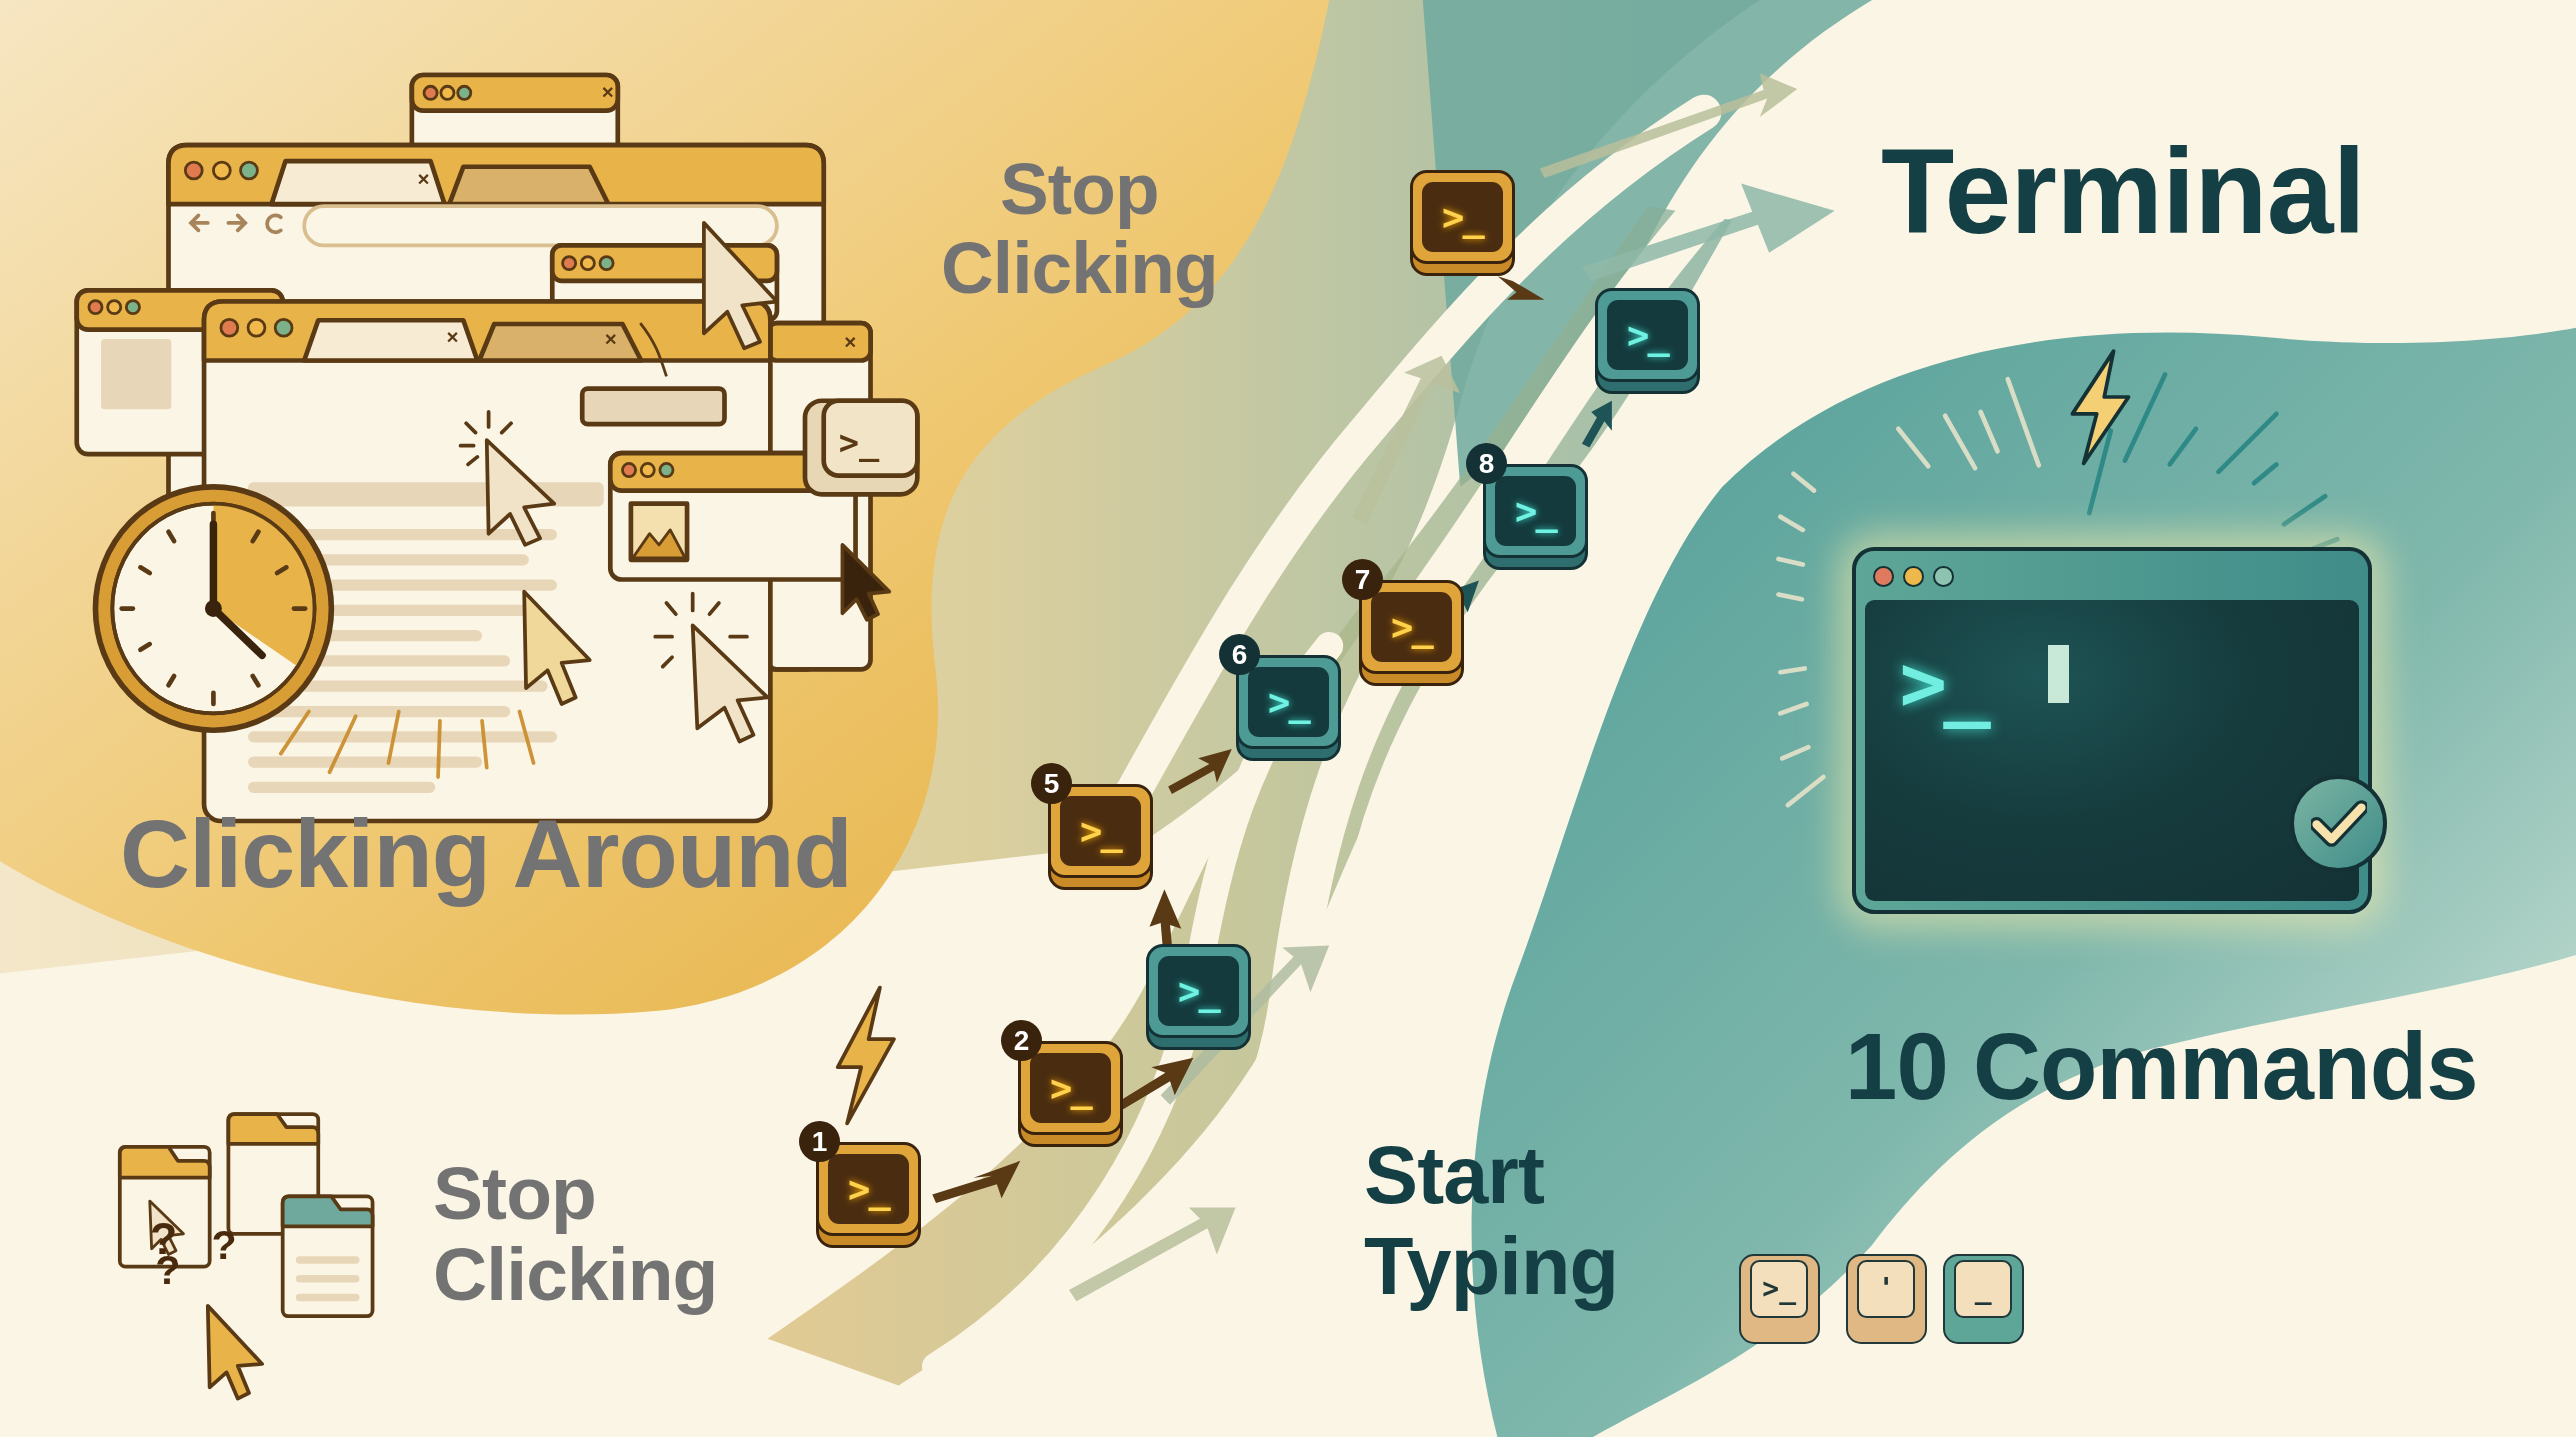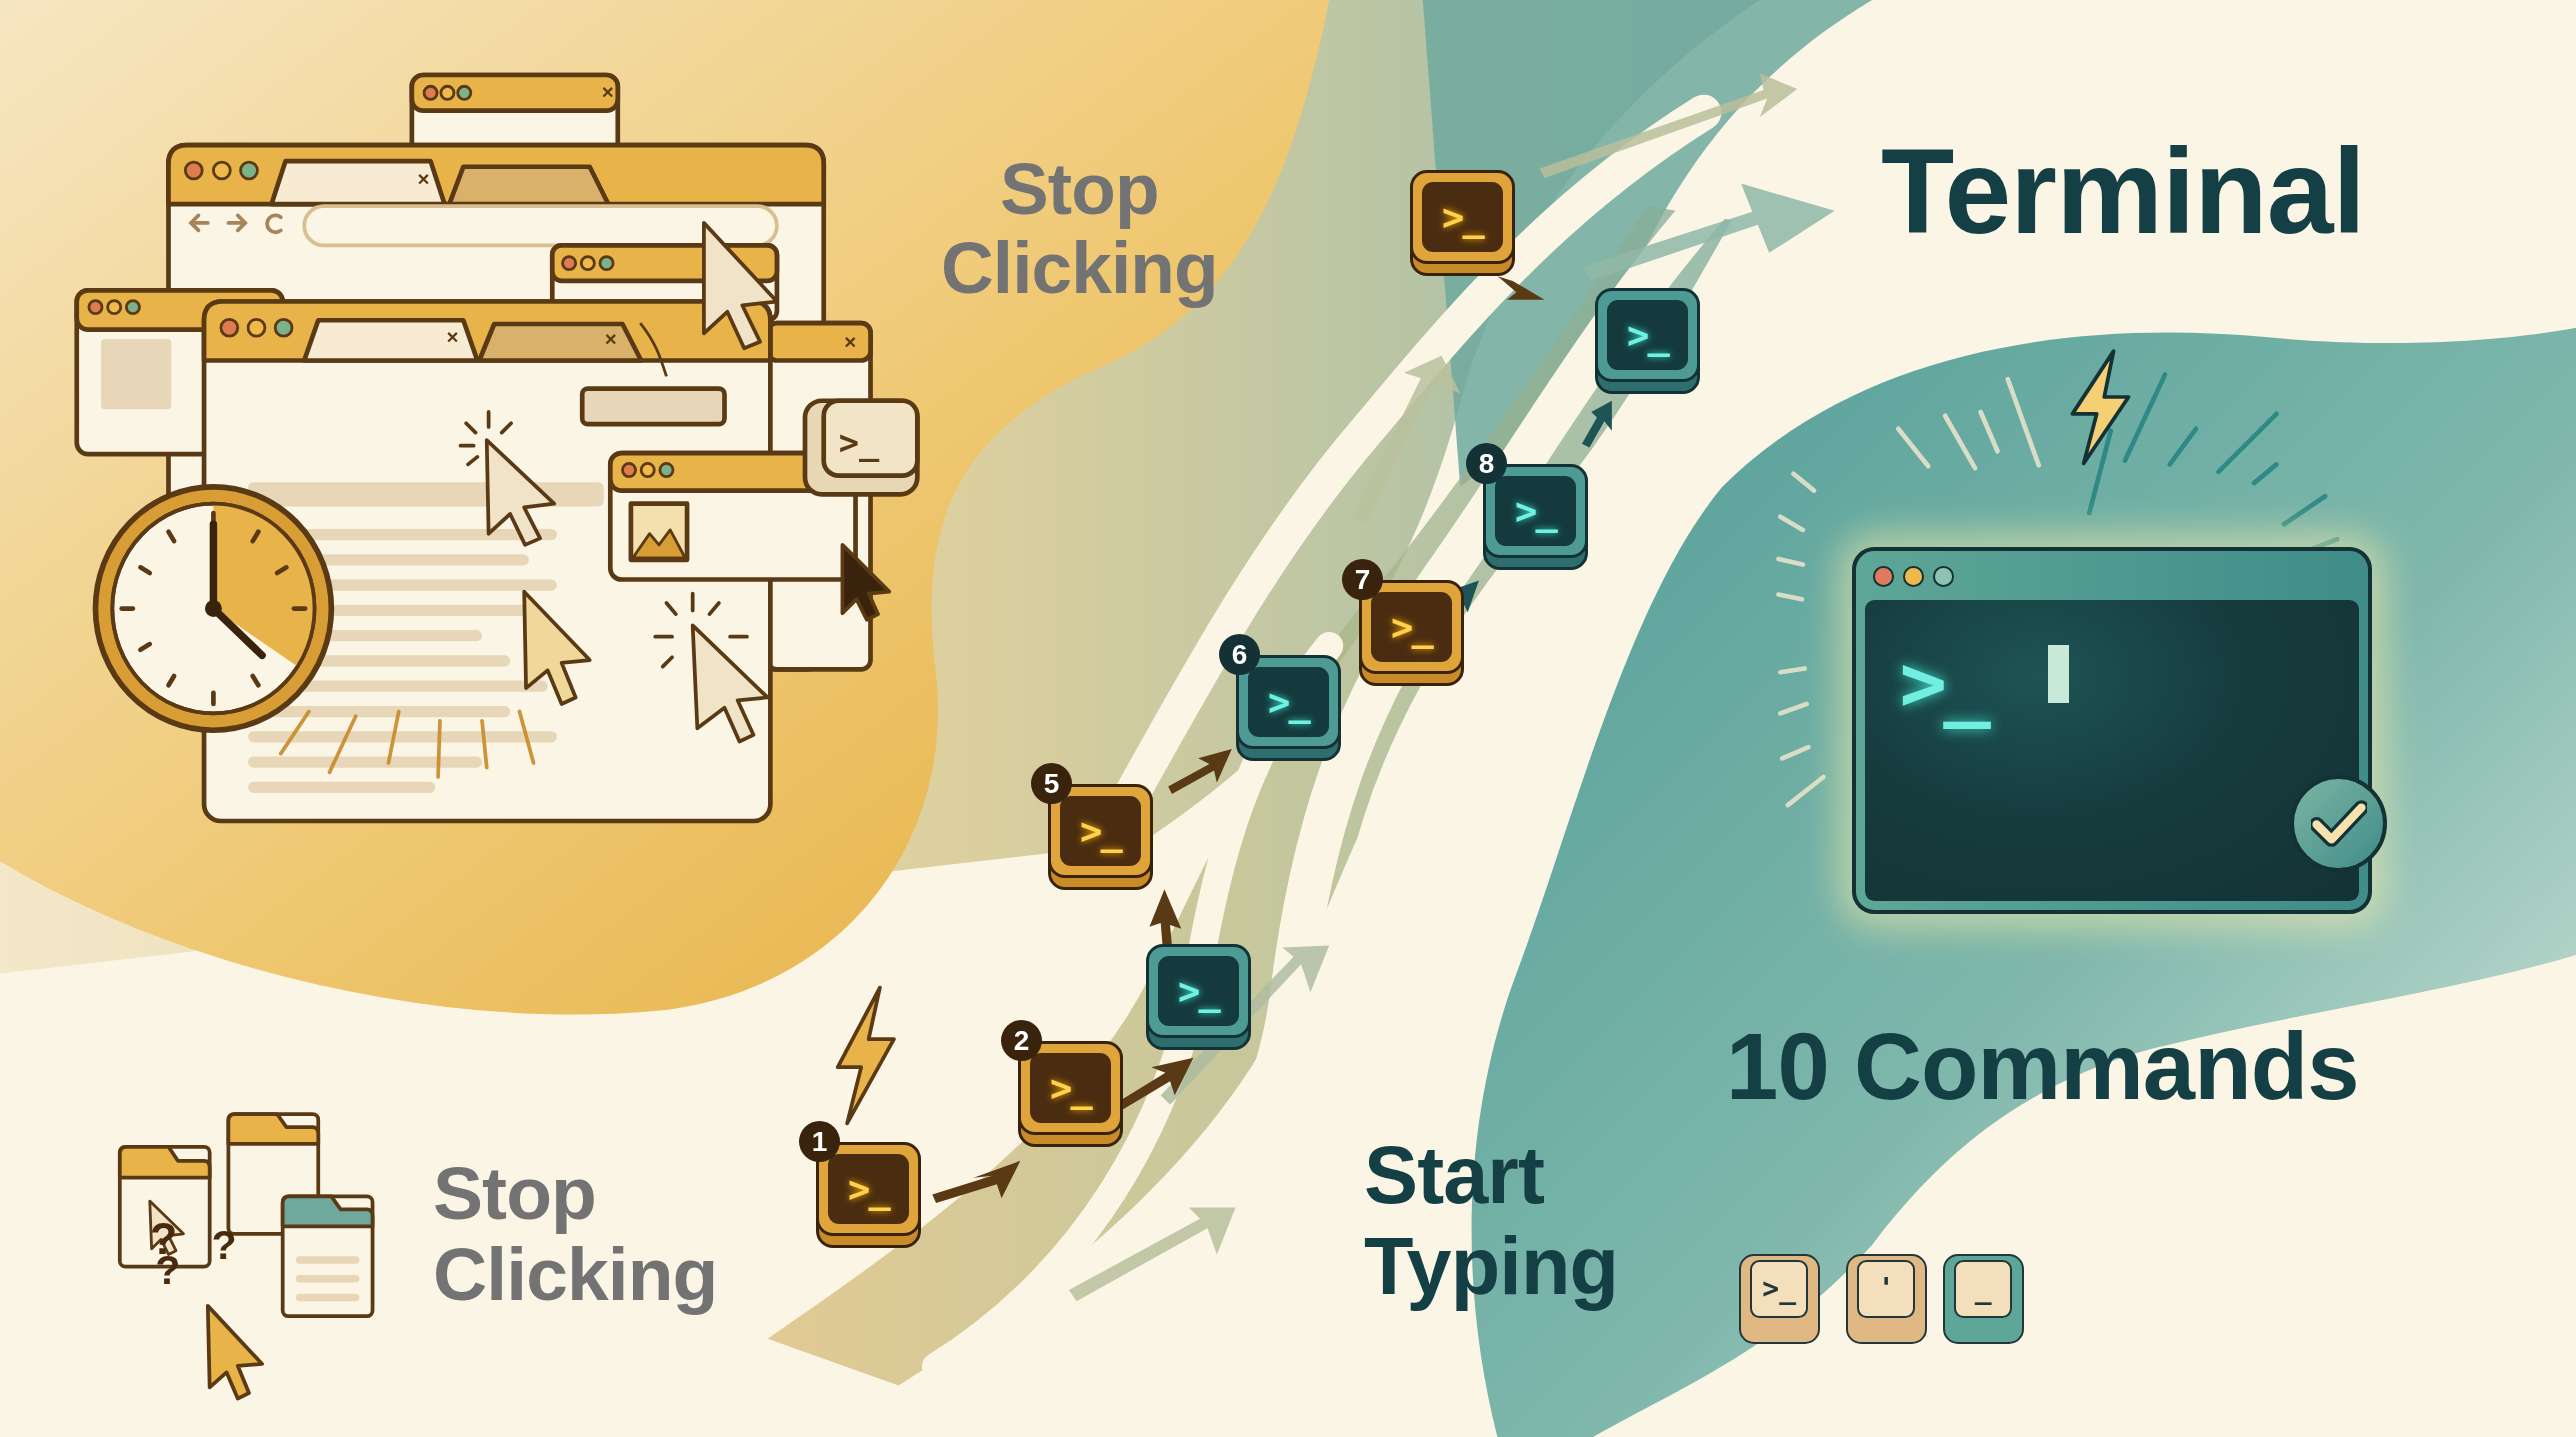--- a/index.html
+++ b/index.html
@@ -7,21 +7,21 @@
   #stage{position:relative;width:2576px;height:1438px;overflow:hidden;}
   svg#bg{position:absolute;left:0;top:0;}
   .txt{position:absolute;font-family:"Liberation Sans",sans-serif;font-weight:700;letter-spacing:-0.9px;line-height:1.0;white-space:nowrap;}
   .brown{color:#737373;}
   .teal{color:#143f44;}
   #t-stop-top{left:941px;top:150px;font-size:73px;text-align:center;line-height:1.08;}
   #t-clicking-around{left:120px;top:805px;font-size:97px;}
   #t-stop-bottom{left:433px;top:1153px;font-size:75px;line-height:1.08;}
   #t-start-typing{left:1364px;top:1130px;font-size:81px;line-height:1.12;}
   #t-terminal{left:1881px;top:131px;font-size:120px;}
-  #t-commands{left:1726px;top:1020px;font-size:94px;text-align:center;}
+  #t-commands{left:1845px;top:1020px;font-size:94px;text-align:center;}
   #t-8020{left:2087px;top:1240px;font-size:116px;}
   .step{position:absolute;width:105px;height:105px;}
   .step .base{position:absolute;left:0;top:9.4px;width:105px;height:97px;border-radius:17px;border:3.7px solid #3a230c;box-sizing:border-box;}
   .step .face{position:absolute;left:0;top:0;width:105px;height:94px;border-radius:17px;border:3.7px solid #3a230c;box-sizing:border-box;padding:9.4px;}
   .step .screen{width:100%;height:100%;border-radius:11.2px;display:flex;align-items:center;justify-content:center;font-family:"DejaVu Sans Mono",monospace;font-weight:700;font-size:37px;letter-spacing:-1.9px;}
   .step.amber .base{background:#c98a28;}
   .step.amber .face{background:#e0a53a;}
   .step.amber .screen{background:#4a2c10;color:#ffd24d;text-shadow:0 0 7.5px #ffb000;}
   .step.teal .base{background:#2f6e6e;border-color:#143236;}
   .step.teal .face{background:#4e9a95;border-color:#143236;}
@@ -355,20 +355,21 @@
   <div class="base"></div>
       <div class="face">
         <div class="screen">&gt;_</div>
       </div>
 </div>
 
 <div class="txt brown" id="t-stop-top">
       <span style="white-space:pre-line;display:block;">Stop
 Clicking</span>
     </div>
+<div class="txt brown" id="t-clicking-around">Clicking Around</div>
 <div class="txt brown" id="t-stop-bottom">
       <span style="white-space:pre-line;display:block;">Stop
 Clicking</span>
     </div>
 <div class="txt teal" id="t-terminal">Terminal</div>
 <div class="txt teal" id="t-start-typing">
       <span style="white-space:pre-line;display:block;">Start
 Typing</span>
     </div>
 <div class="txt teal" id="t-commands">10 Commands</div>

